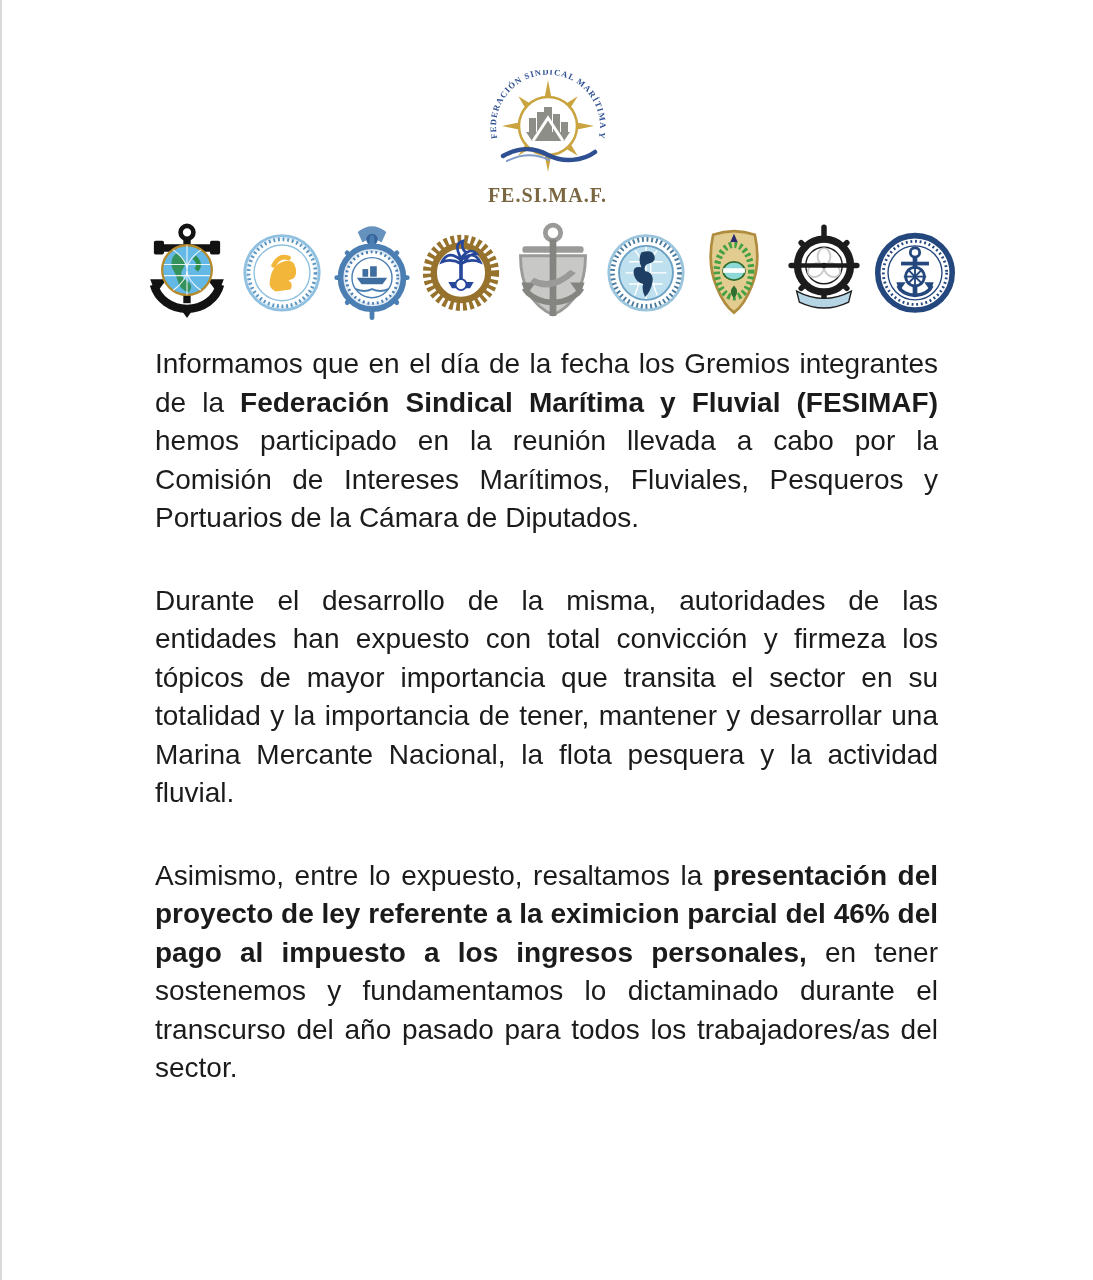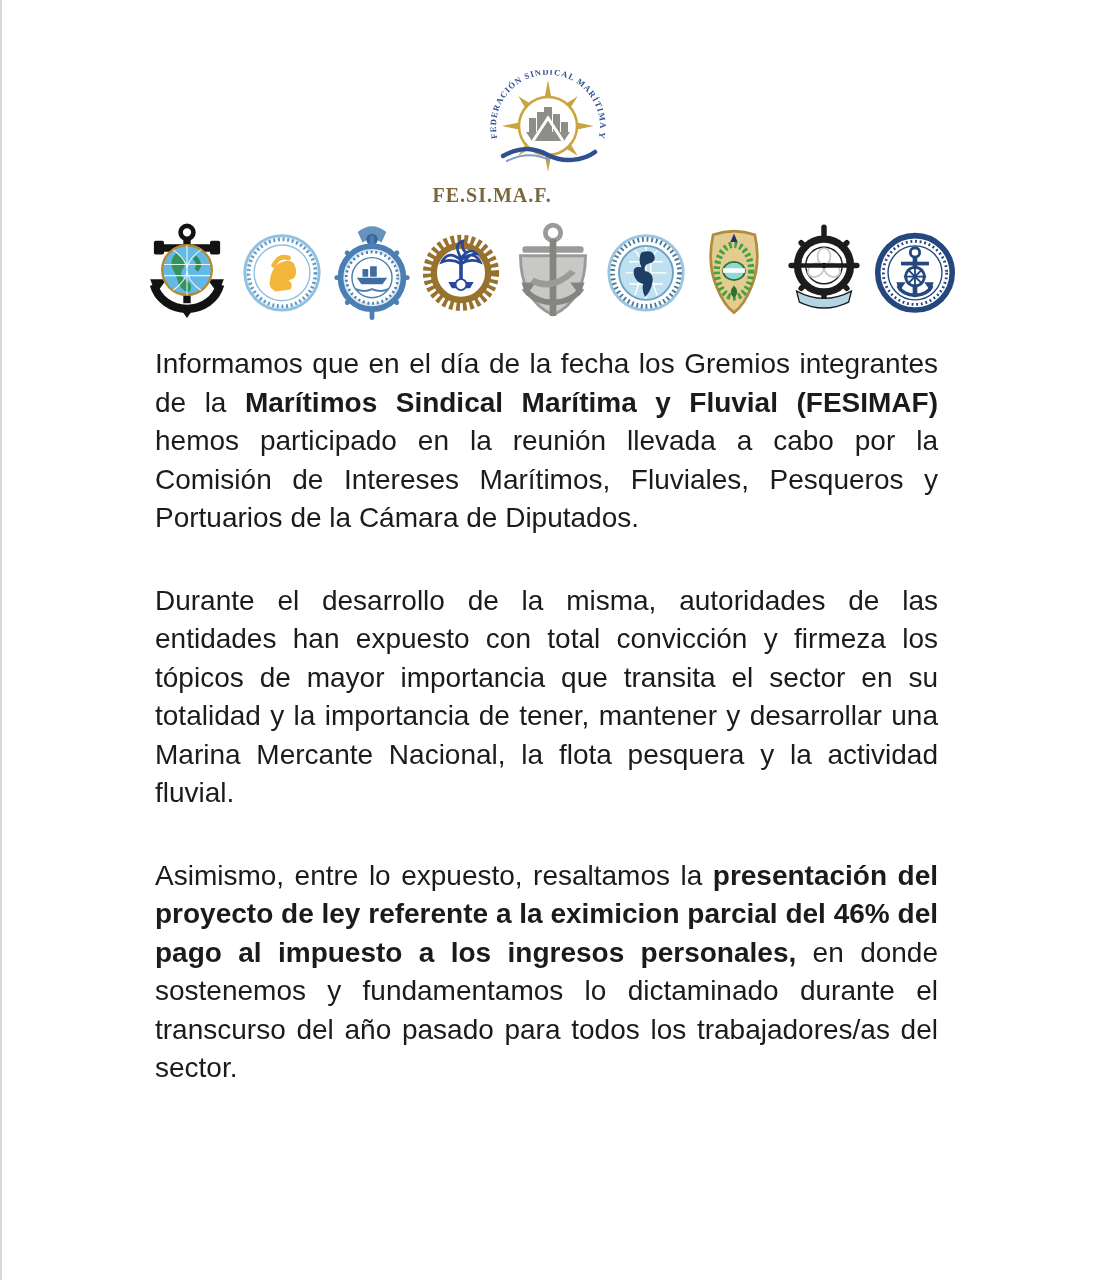--- a/index.html
+++ b/index.html
@@ -11,21 +11,21 @@
     border-left: 2px solid #d9d9d9;
     box-sizing: border-box;
     overflow: hidden;
     font-family: "Liberation Sans", sans-serif;
   }
   .header { padding-top: 70px; text-align: center; }
   .main-logo { width: 230px; margin: 0 auto; }
   .main-logo svg { display: block; }
   .acronym {
     margin-top: 2px;
-    text-align: left;
+    text-align: center;
     font-family: "Liberation Serif", serif;
     font-weight: bold;
     font-size: 20px;
     letter-spacing: 1px;
     color: #7a6742;
   }
   .logo-row {
     margin-top: 8px;
     display: flex;
     justify-content: center;
@@ -219,18 +219,18 @@
           <line x1="31" y1="58" x2="55" y2="58"></line>
           <line x1="35" y1="50" x2="51" y2="66"></line>
           <line x1="51" y1="50" x2="35" y2="66"></line>
         </g>
       </svg>
 
     </div>
   </div>
 
   <div class="content">
-    <p class="para"><span>Informamos que en el día de la fecha los Gremios integrantes de la </span><strong>Marítimos Sindical Marítima y Fluvial (FESIMAF)</strong><span> hemos participado en la reunión llevada a cabo por la Comisión de Intereses Marítimos, Fluviales, Pesqueros y Portuarios de la Cámara de Diputados.</span></p>
+    <p class="para"><span>Informamos que en el día de la fecha los Gremios integrantes de la </span><strong>Federación Sindical Marítima y Fluvial (FESIMAF)</strong><span> hemos participado en la reunión llevada a cabo por la Comisión de Intereses Marítimos, Fluviales, Pesqueros y Portuarios de la Cámara de Diputados.</span></p>
     <p class="para"><span>Durante el desarrollo de la misma, autoridades de las entidades han expuesto con total convicción y firmeza  los tópicos de mayor importancia que transita el sector en su totalidad y la importancia de tener, mantener y desarrollar una Marina Mercante Nacional, la flota pesquera y la actividad fluvial.</span></p>
-    <p class="para"><span>Asimismo, entre lo expuesto, resaltamos la </span><strong>presentación del proyecto de ley referente a la eximicion parcial del 46% del pago al impuesto a los ingresos personales,</strong><span> en donde sostenemos y fundamentamos lo dictaminado durante el transcurso del año pasado para todos los trabajadores/as del sector.</span></p>
+    <p class="para"><span>Asimismo, entre lo expuesto, resaltamos la </span><strong>presentación del proyecto de ley referente a la eximicion parcial del 46% del pago al impuesto a los ingresos personales,</strong><span> en tener sostenemos y fundamentamos lo dictaminado durante el transcurso del año pasado para todos los trabajadores/as del sector.</span></p>
   </div>
 
 </div>
 
 </body></html>

